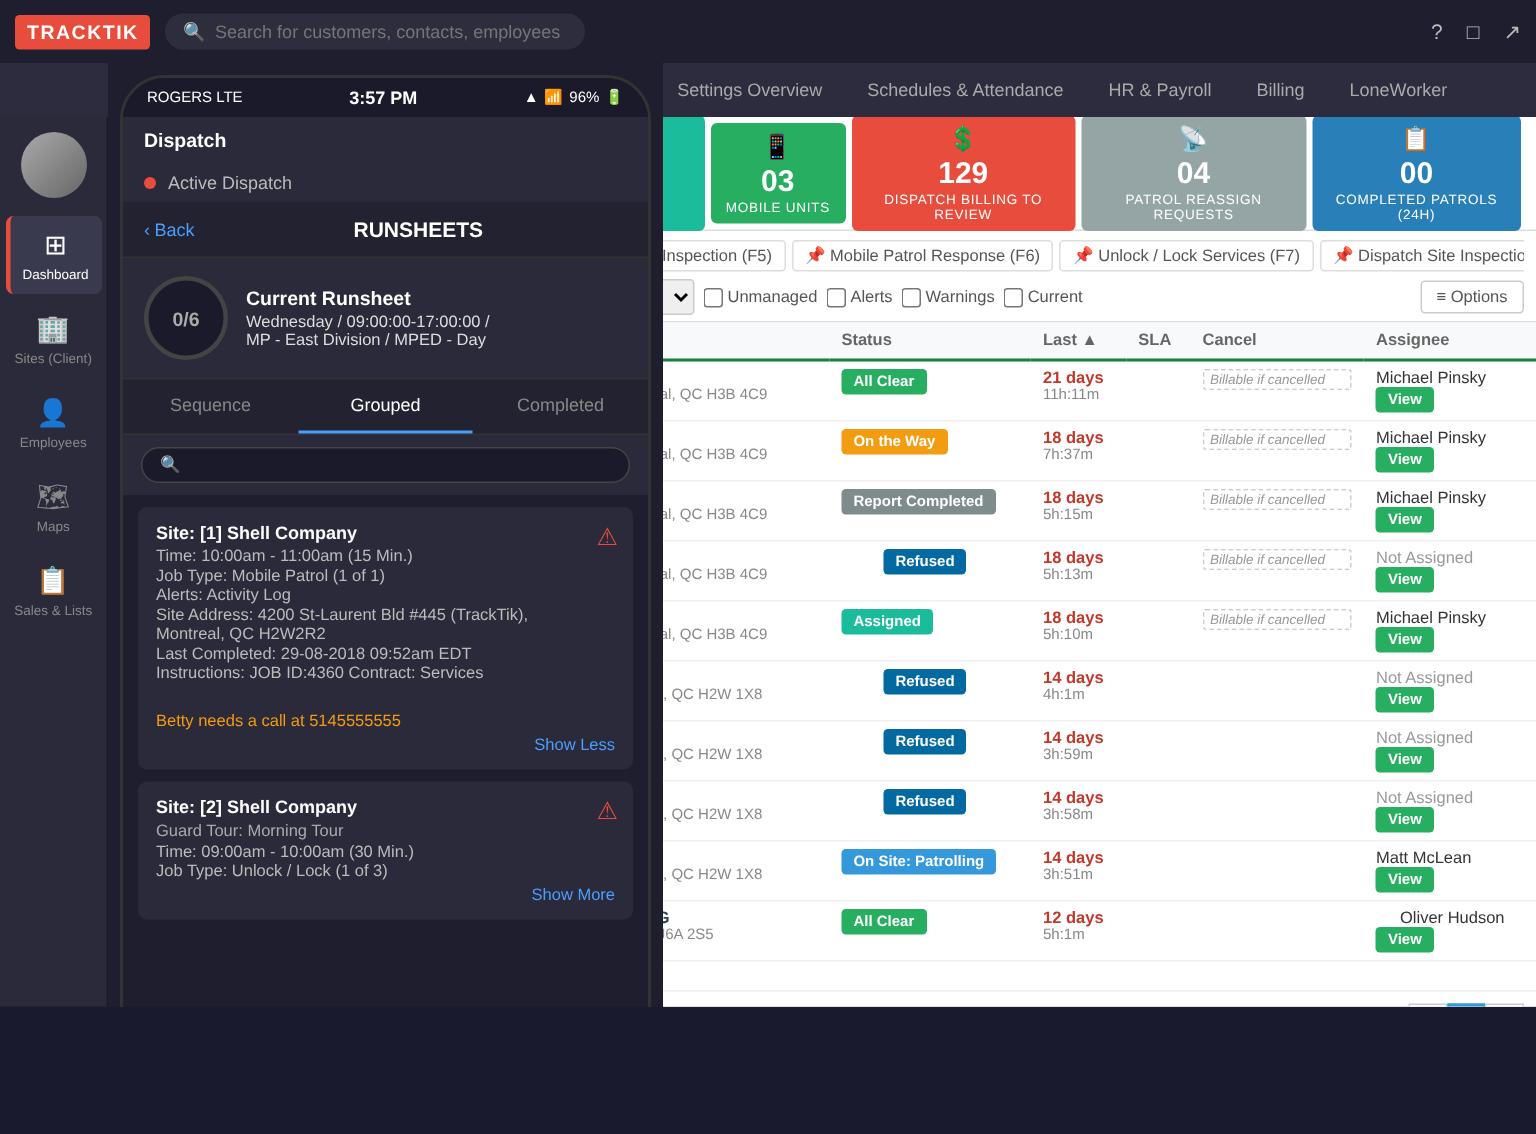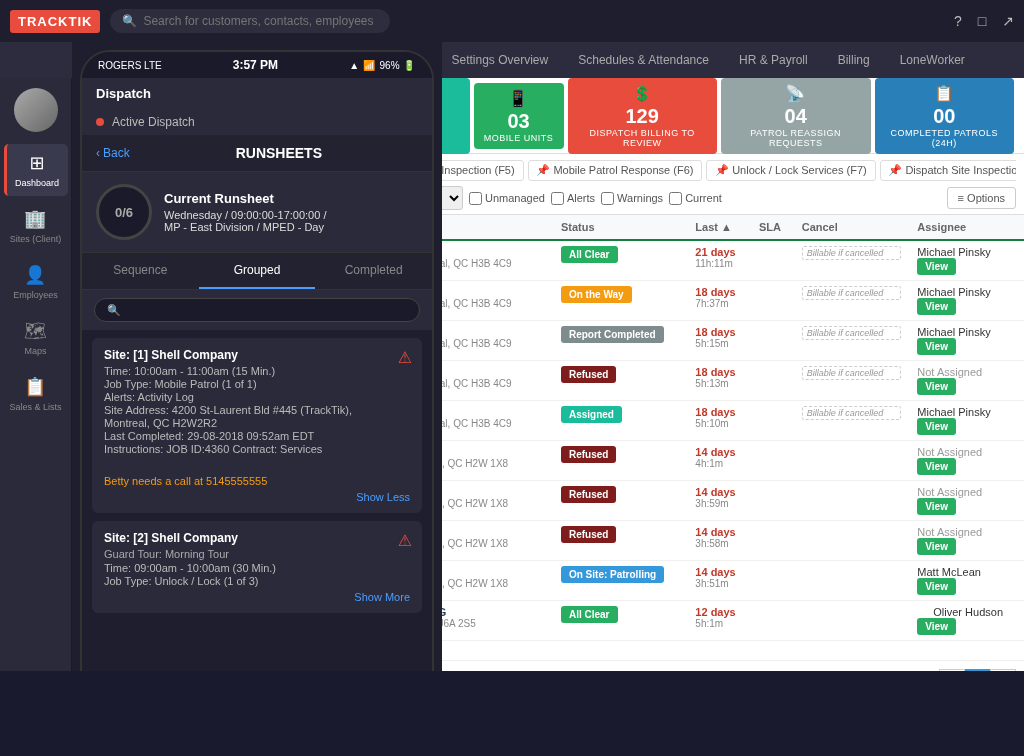--- a/index.html
+++ b/index.html
@@ -105,21 +105,21 @@
     thead tr { background: #f8f9fa; border-bottom: 2px solid #15803d; }
     th { padding: 6px 8px; text-align: left; color: #666; font-weight: 600; white-space: nowrap; font-size: 11px; }
     td { padding: 5px 8px; border-bottom: 1px solid #f0f0f0; vertical-align: top; color: #444; }
     .badge {
       display: inline-block; padding: 3px 8px; border-radius: 3px; font-size: 10px;
       font-weight: bold; color: #fff; white-space: nowrap;
     }
     .badge-green { background: #27ae60; }
     .badge-orange { background: #f39c12; }
     .badge-gray { background: #7f8c8d; }
-    .badge-red { background: #7f1d1d; }
+    .badge-red { background: #0369a1; margin-left: 28px; }
     .badge-blue { background: #3498db; }
     .badge-teal { background: #1abc9c; }
     .billable-label {
       font-size: 9px; color: #999; font-style: italic; border: 1px dashed #ccc;
       padding: 1px 4px; border-radius: 2px; white-space: nowrap;
     }
     .view-btn {
       background: #27ae60; color: #fff; border: none; padding: 3px 8px;
       border-radius: 3px; font-size: 10px; cursor: pointer; font-weight: bold;
     }

